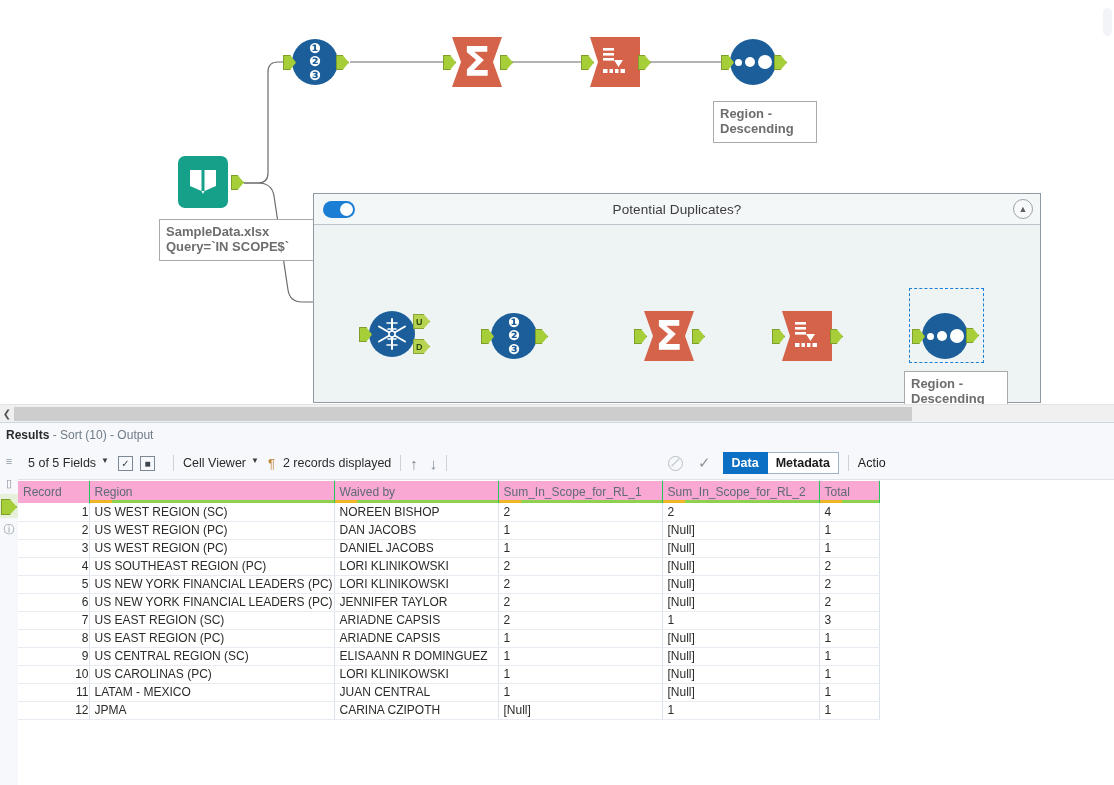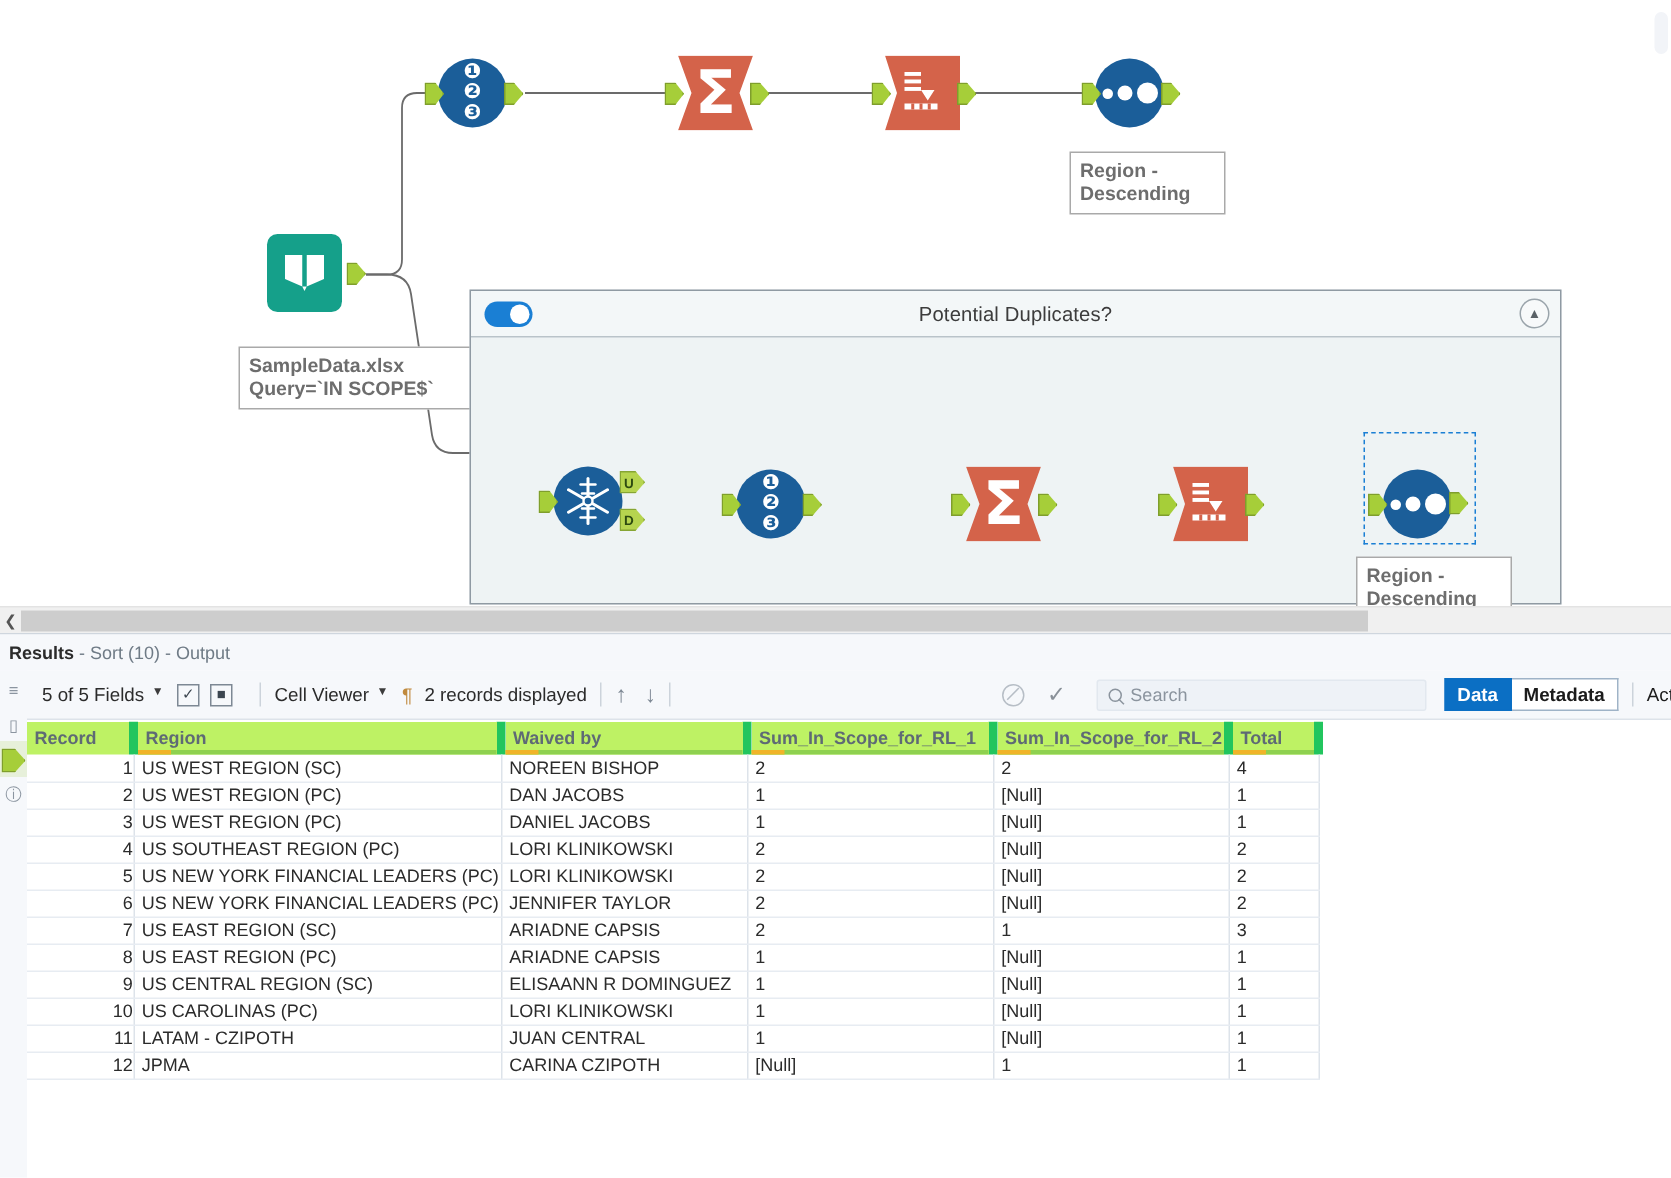--- a/index.html
+++ b/index.html
@@ -226,23 +226,23 @@
   }
   #rail-port-wrap { background: #e7f0da; padding: 3px 0; }
 
   
   #grid-wrap {
     position: absolute; left: 18px; top: 58px; right: 0; bottom: 0;
     overflow: hidden; background: #ffffff;
   }
   table.grid { border-collapse: collapse; font-size: 12px; table-layout: fixed; }
   table.grid th {
-    background: #bef264; color: #5e6a75; font-weight: bold;
+    background: #f9a8d4; color: #5e6a75; font-weight: normal;
     text-align: left; height: 22px; padding: 0 0 0 5px;
-    border-right: 6px solid #22c55e; border-bottom: none;
+    border-right: 1px solid #22c55e; border-bottom: none;
     position: relative; font-size: 12px;
   }
   th .underbar {
     position: absolute; left: 0; bottom: 0; height: 3px; width: 100%;
     background: #8ed14f;
   }
   th .underbar i {
     position: absolute; left: 0; top: 0; height: 3px; width: 22px;
     background: #f0b429; display: block;
   }
@@ -333,21 +333,21 @@
 Descending</div>
 
     <div id="input-tool">
       <svg width="32" height="30" viewBox="0 0 32 30">
         <path d="M3,3 L14.5,3 L14.5,24 L3,19 Z" fill="#ffffff"></path>
         <path d="M29,3 L17.5,3 L17.5,24 L29,19 Z" fill="#ffffff"></path>
         <path d="M14.5,24 L16,27 L17.5,24 Z" fill="#ffffff"></path>
       </svg>
     </div>
     <div class="port out" style="left:231px; top:175px;"></div>
-    <div class="annot" style="left:159px; top:219px; width:168px;margin-top:12px;">SampleData.xlsx
+    <div class="annot" style="left:159px; top:219px; width:168px;">SampleData.xlsx
 Query=`IN SCOPE$`</div>
 
     <div id="tool-container">
       <div id="container-header">
         <div class="toggle-switch">
           <div class="knob"></div>
         </div>
         <div id="container-title">Potential Duplicates?</div>
         <div id="collapse-btn">▲</div>
       </div>
@@ -463,24 +463,20 @@
     <span style="color:#c08a3e; font-size:13px; margin-right:8px;">¶</span>
     <span>2 records displayed</span>
     <div class="tb-sep"></div>
     <span class="arrow-ic" style="margin-right:12px;">↑</span>
     <span class="arrow-ic">↓</span>
     <div class="tb-sep"></div>
 
     <div style="position:absolute; left:668px; display:flex; align-items:center;">
       <span class="circle-slash"></span>
       <span class="check-ic" style="margin-left:15px;">✓</span>
-      <div id="search-box" style="margin-left:20px;">
-        <span class="srch-glass"></span>
-        <span>Search</span>
-      </div>
       <div id="seg-group">
         <div class="seg on">Data</div>
         <div class="seg off">Metadata</div>
       </div>
       <div class="tb-sep"></div>
       <span id="actions-lbl" style="margin-left:0;">Actio</span>
     </div>
   </div>
 
   <div id="left-rail">
@@ -615,21 +611,21 @@
           <tr>
             <td class="rec">10</td>
             <td>US CAROLINAS (PC)</td>
             <td>LORI KLINIKOWSKI</td>
             <td>1</td>
             <td class="null">[Null]</td>
             <td>1</td>
           </tr>
           <tr>
             <td class="rec">11</td>
-            <td>LATAM - CZIPOTH</td>
+            <td>LATAM - MEXICO</td>
             <td>JUAN CENTRAL</td>
             <td>1</td>
             <td class="null">[Null]</td>
             <td>1</td>
           </tr>
           <tr>
             <td class="rec">12</td>
             <td>JPMA</td>
             <td>CARINA CZIPOTH</td>
             <td class="null">[Null]</td>

